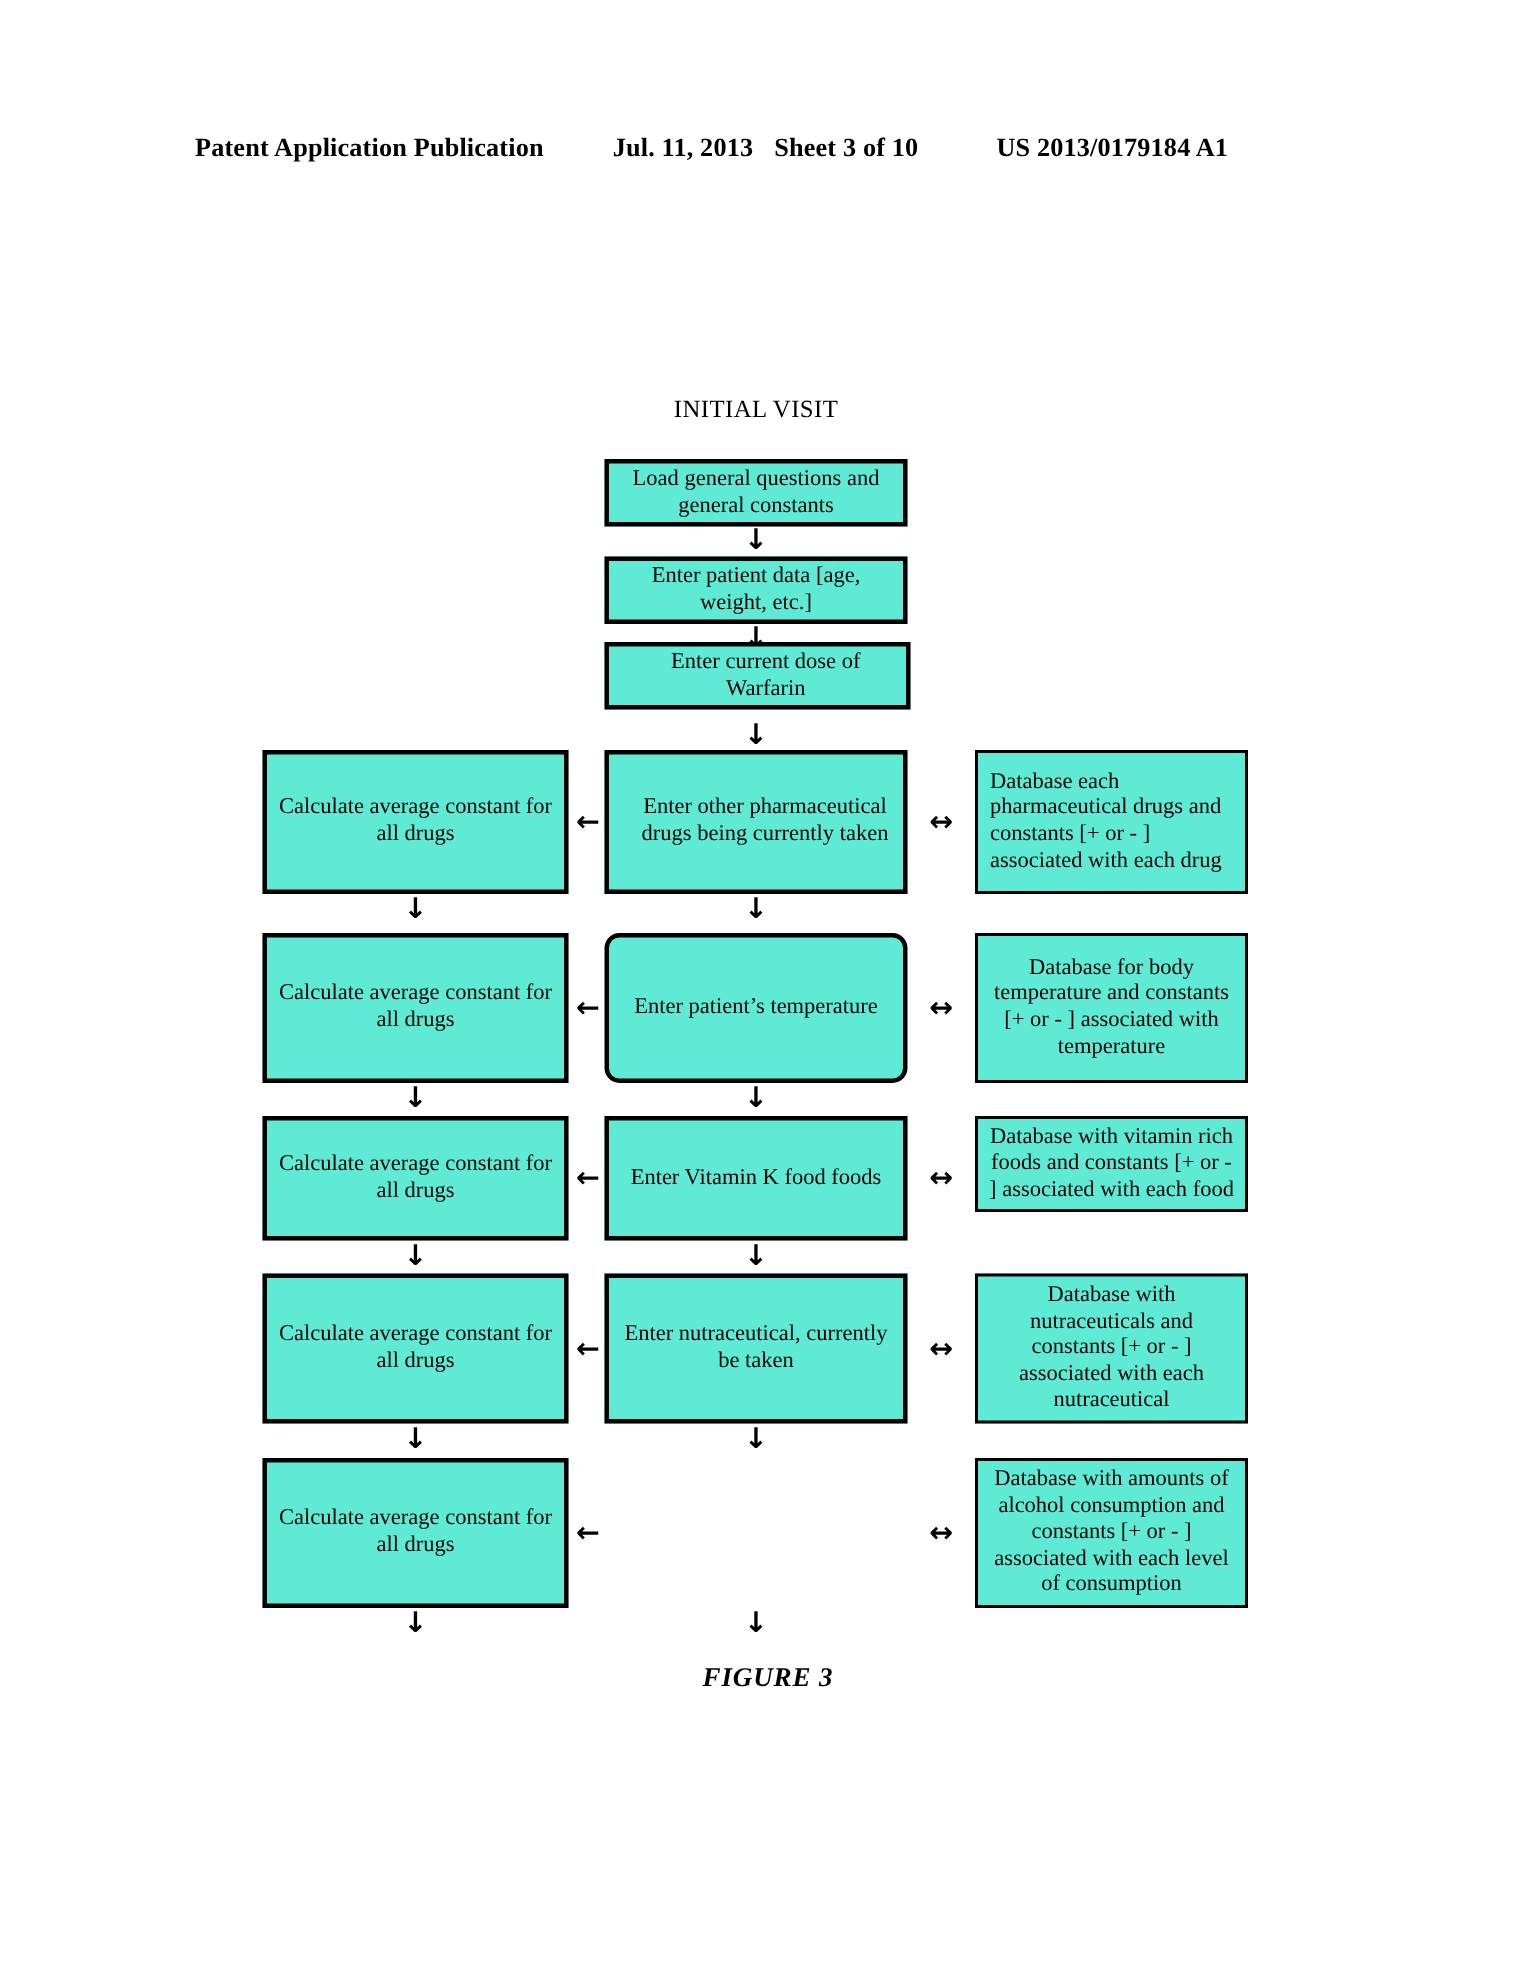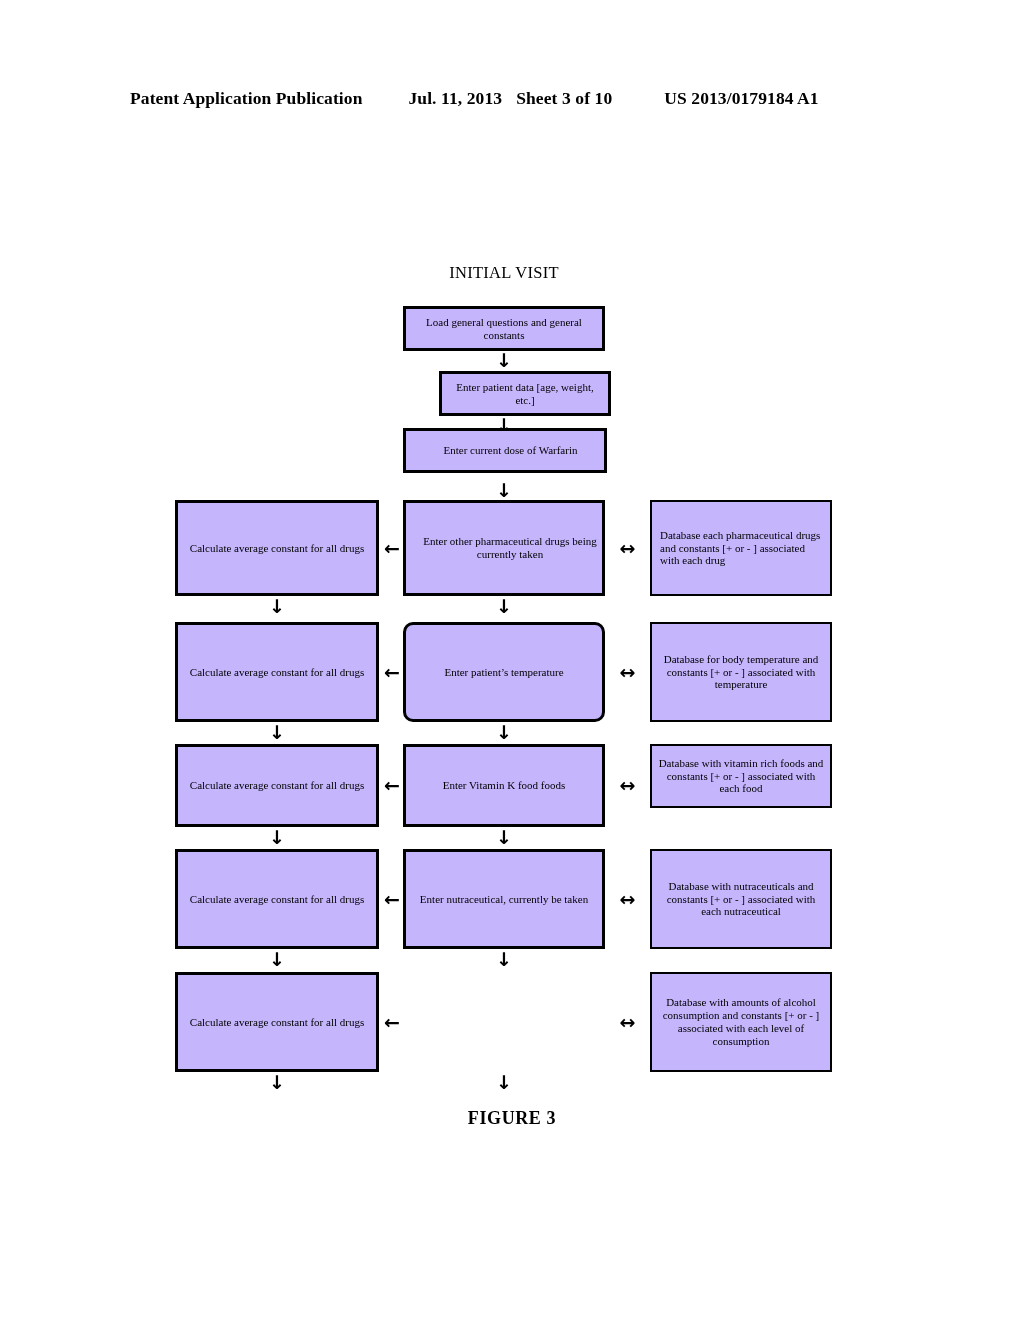--- a/index.html
+++ b/index.html
@@ -50,27 +50,27 @@
     width: 202px;
     text-align: center;
     font-size: 16.5px;
     letter-spacing: 0.3px;
   }
 
   
   .box {
     position: absolute;
     box-sizing: border-box;
-    background: #c4b5fd;
+    background: #5eead4;
     display: flex;
     align-items: center;
     justify-content: center;
     text-align: center;
     line-height: 1.17;
-    font-size: 11px;
+    font-size: 15px;
     padding: 2px 5px;
   }
   .box.thick   { border: 3px solid #000; }
   .box.thin    { border: 2px solid #000; }
   .box.leftal  { justify-content: flex-start; text-align: left; padding-left: 8px; }
 
   
   .arrow {
     position: absolute;
     font-family: "DejaVu Sans", sans-serif;
@@ -95,20 +95,21 @@
 
   .figure-caption {
     position: absolute;
     left: 0;
     top: 1108px;
     width: 1024px;
     text-align: center;
     font-weight: bold;
     font-size: 18px;
     letter-spacing: 0.6px;
+    font-style: italic;
   }
 </style>
 </head>
 <body>
 
 <div class="page-header">
   <span class="hdr-pub">Patent Application Publication</span>
   <span class="hdr-date">Jul. 11, 2013</span>
   <span class="hdr-sheet">Sheet 3 of 10</span>
   <span class="hdr-patno">US 2013/0179184 A1</span>
@@ -116,21 +117,21 @@
 
 <div class="diagram">
 
   <div class="initial-visit-label">INITIAL VISIT</div>
 
   <div class="box thick" style="left:403px; top:306px; width:202px; height:45px;">
     <span>Load general questions and general constants</span>
   </div>
   <div class="arrow arrow-down" style="left:493px; top:351px;">↓</div>
 
-  <div class="box thick" style="left:403px; top:371px; width:172px; height:45px;margin-left:36px;">
+  <div class="box thick" style="left:403px; top:371px; width:202px; height:45px;">
     <span>Enter patient data [age, weight, etc.]</span>
   </div>
   <div class="arrow arrow-down" style="left:493px; top:416px;">↓</div>
 
   <div class="box thick" style="left:403px; top:428px; width:204px; height:45px;padding-left:16px;">
     <span>Enter current dose of Warfarin</span>
   </div>
   <div class="arrow arrow-down" style="left:493px; top:481px;">↓</div>
 
   <div class="box thick" style="left:175px; top:500px; width:204px; height:96px;">

